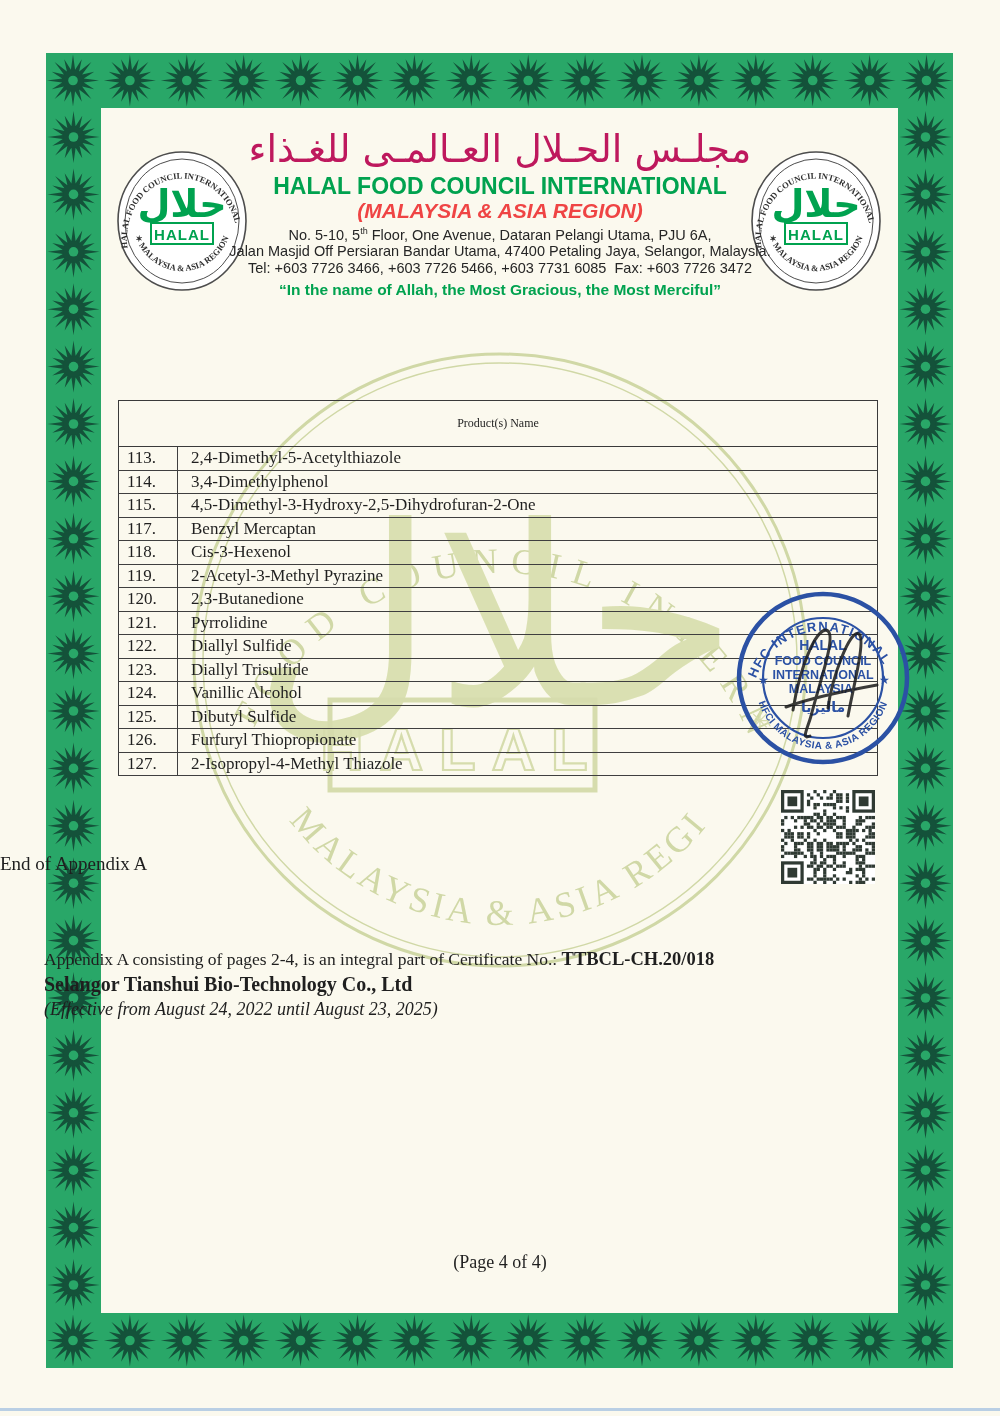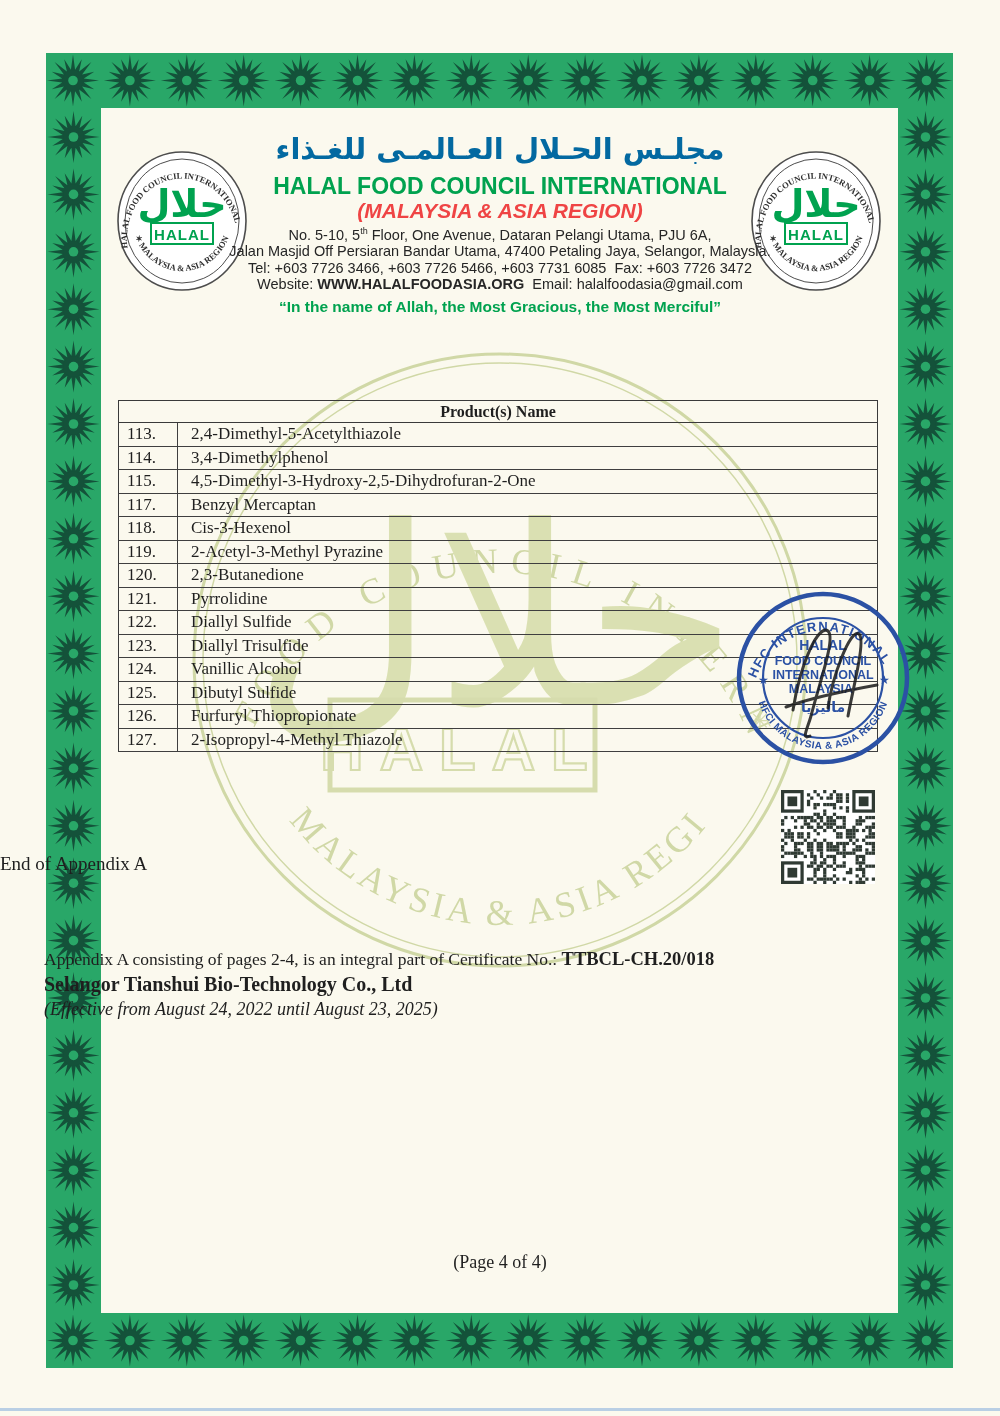--- a/index.html
+++ b/index.html
@@ -3,35 +3,35 @@
 <meta charset="utf-8">
 <style>
   html,body{margin:0;padding:0;background:#e8e6da;}
   .page{position:relative;width:1000px;height:1416px;background:#fbf9ee;overflow:hidden;
         font-family:"Liberation Serif","DejaVu Serif",serif;color:#1f1f1f;}
   svg{display:block;}
   .abs{position:absolute;}
   #border-svg{left:0;top:0;z-index:0;}
   
   .header-text{left:0;right:0;top:128px;text-align:center;z-index:2;}
-  .arabic-title{font-family:"DejaVu Sans",sans-serif;font-weight:bold;font-size:29px;line-height:42px;color:#0369a1;}
+  .arabic-title{font-family:"DejaVu Sans",sans-serif;font-weight:normal;font-size:38px;line-height:42px;color:#be185d;}
   .org-name{font-family:"Liberation Sans","DejaVu Sans",sans-serif;font-weight:bold;font-size:23px;line-height:26px;color:#00a24f;margin-top:3px;}
   .region{font-family:"Liberation Sans","DejaVu Sans",sans-serif;font-style:italic;font-weight:bold;font-size:21px;line-height:24px;color:#ef4444;}
   .addr{font-family:"Liberation Sans","DejaVu Sans",sans-serif;font-size:14.5px;line-height:16.5px;color:#262626;}
   .addr sup{font-size:9px;}
   .addr .bold{font-weight:bold;}
   .motto{font-family:"Liberation Sans","DejaVu Sans",sans-serif;font-weight:bold;font-size:15.5px;color:#00a24f;margin-top:5px;}
   .logo{top:150px;width:134px;height:142px;z-index:2;}
   .logo.left{left:115px;} .logo.right{left:749px;}
   
   .watermark{left:185px;top:345px;width:630px;height:630px;z-index:1;opacity:.8;}
   
   table.products{position:absolute;left:118px;top:400px;width:760px;border-collapse:collapse;z-index:2;
                  font-size:17px;}
-  table.products th{border:1.5px solid #3a3a3a;height:21px;font-size:16px;font-weight:bold;text-align:center;padding:0;background:transparent;}
+  table.products th{border:1.5px solid #3a3a3a;height:21px;font-size:12px;font-weight:normal;text-align:center;padding:12px;background:transparent;}
   table.products td{border-top:1.4px solid #3f3f3f;border-bottom:1.4px solid #3f3f3f;height:22.5px;padding:0;background:transparent;}
   table.products td.num{width:50px;border-left:1.5px solid #3a3a3a;border-right:1.2px solid #3f3f3f;padding-left:8px;}
   table.products td.name{border-right:1.5px solid #3a3a3a;padding-left:13px;}
   
   .stamp{left:733px;top:588px;width:180px;height:180px;z-index:3;}
   .qr{left:781px;top:790px;z-index:3;}
   
   .end-note{left:0;right:0;top:853px;text-align:left;font-size:19px;z-index:2;}
   .footer{left:0;right:8px;top:949px;text-align:left;z-index:3;padding-left:44px;}
   .footer .line1{font-size:17.5px;}
@@ -195,21 +195,20 @@
     <text x="67" y="89.5" text-anchor="middle" font-family="Liberation Sans, sans-serif" font-weight="bold" font-size="15" letter-spacing="1" fill="#00a24f">HALAL</text>
   </svg>
 
   <div class="abs header-text">
     <div class="arabic-title" dir="rtl">مجلـس الحـلال العـالمـى للغـذاء</div>
     <div class="org-name">HALAL FOOD COUNCIL INTERNATIONAL</div>
     <div class="region">(MALAYSIA &amp; ASIA REGION)</div>
     <div class="addr"><span>No. 5-10, 5</span><sup>th</sup><span> Floor, One Avenue, Dataran Pelangi Utama, PJU 6A,</span></div>
     <div class="addr">Jalan Masjid Off Persiaran Bandar Utama, 47400 Petaling Jaya, Selangor, Malaysia.</div>
     <div class="addr">Tel: +603 7726 3466, +603 7726 5466, +603 7731 6085&nbsp; Fax: +603 7726 3472</div>
-    <div class="addr"><span>Website: </span><span class="bold">WWW.HALALFOODASIA.ORG</span><span>&nbsp; Email: halalfoodasia@gmail.com</span></div>
     <div class="motto">“In the name of Allah, the Most Gracious, the Most Merciful”</div>
   </div>
 
   <table class="products">
     <thead>
       <tr>
         <th colspan="2">Product(s) Name</th>
       </tr>
     </thead>
     <tbody id="rows-body">

